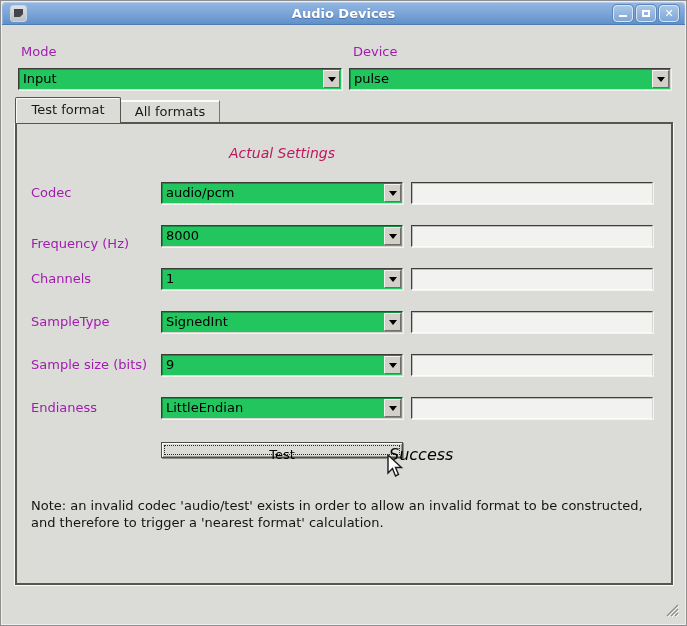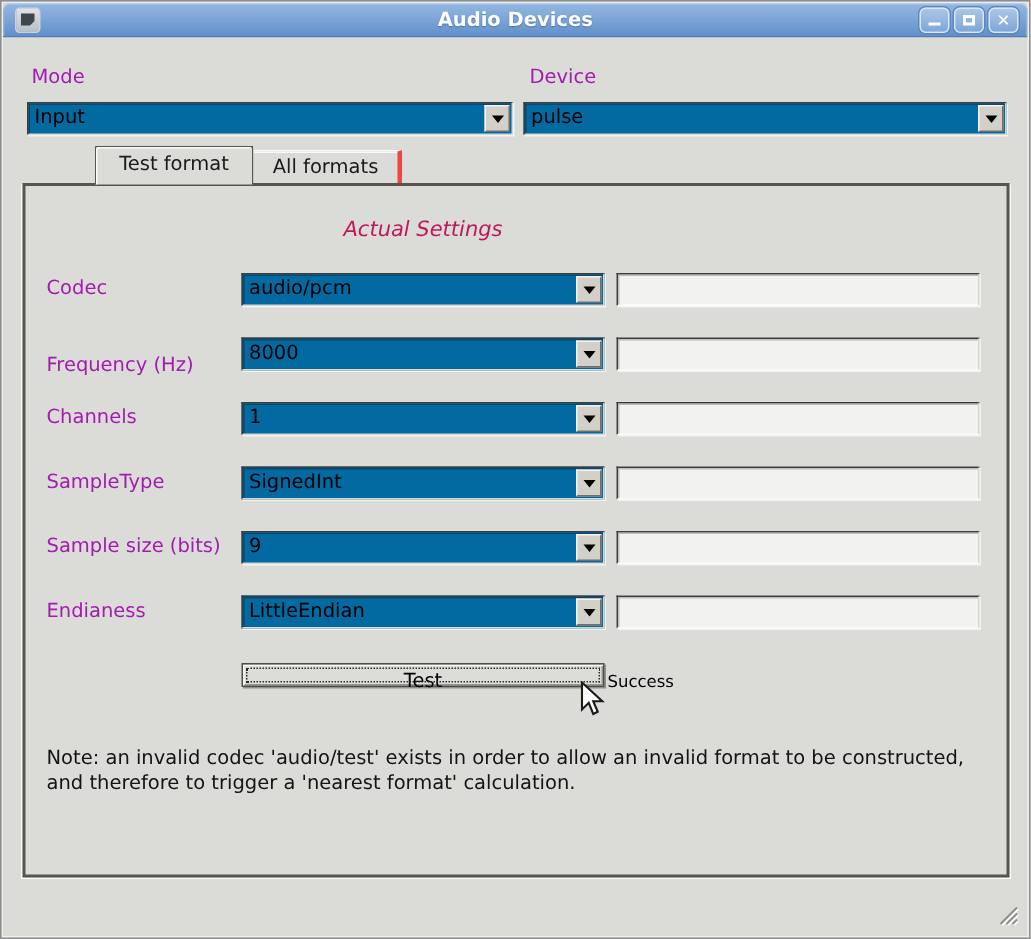--- a/index.html
+++ b/index.html
@@ -51,21 +51,21 @@
   }
   .glyph-min { position:absolute; left:5px; bottom:4px; width:8px; height:2px; background:#fff; }
   .glyph-max { position:absolute; left:5px; top:4px; width:8px; height:7px; border:2px solid #fff; }
   .glyph-close { position:absolute; left:0; right:0; top:0; bottom:0; text-align:center; line-height:15px; font-size:11px; font-weight:bold; color:#fff; }
 
   
   .lbl { position:absolute; font-size:13px; color:#a21caf; white-space:nowrap; }
 
   
   .combo {
-    position:absolute; height:22px; background:#0369a1;
+    position:absolute; height:22px; background:#22c55e;
     border:1px solid; border-color:#3e3d39 #d7d7d4 #d7d7d4 #3e3d39;
     box-shadow: inset 1px 1px 0 rgba(0,0,0,.28), 1px 1px 0 #f3f3f1;
   }
   .combo .val {
     position:absolute; left:4px; top:0; right:20px; height:20px;
     line-height:20px; font-size:13px; color:#000; overflow:hidden; white-space:nowrap;
   }
   .combo .arrow-btn {
     position:absolute; right:1px; top:1px; bottom:1px; width:17px;
     background:#d3d0c9;
@@ -81,32 +81,32 @@
   
   .nearfield {
     position:absolute; height:22px; background:#f2f2f0;
     border:1px solid; border-color:#3e3d39 #d7d7d4 #fbfbf9 #3e3d39;
     box-shadow: inset 1px 1px 0 rgba(0,0,0,.22), 1px 1px 0 #f3f3f1;
     line-height:20px; padding:0 4px; font-size:13px; color:#333;
   }
 
   
   .tab {
-    position:absolute; background:#dbdbd8; text-align:center; font-size:13px;margin-left:48px;
+    position:absolute; background:#dbdbd8; text-align:center; font-size:13px;
   }
   .tab-selected {
     left:14px; top:96px; width:106px; height:26px; line-height:24px;
     border:1px solid #55544f; border-bottom:none;
     box-shadow: inset 1px 1px 0 #fbfbf9;
     border-radius:2px 2px 0 0;
     z-index:3;
   }
   .tab-unselected {
     left:120px; top:99px; width:99px; height:34px; line-height:21px;
-    border-top:1px solid #fbfbf9; border-right:3px solid #ef4444;
+    border-top:1px solid #fbfbf9; border-right:1px solid #ef4444;
     box-shadow: inset 0 1px 0 #fbfbf9;
     z-index:1;
   }
 
   
   .pane {
     position:absolute; left:14px; top:121px; width:658px; height:463px;
     border:2px solid #56554e; background:#dbdbd8;
     box-shadow:1px 1px 0 #fbfbf9, -1px 1px 0 #fbfbf9;
     z-index:2;
@@ -127,22 +127,22 @@
     background:#dcdcd9;
     border:1px solid #4e4d48;
     box-shadow: inset 1px 1px 0 #fbfbfa, inset -1px -1px 0 #97968f, 1px 1px 0 #8f8e89;
     font-size:13px; text-align:center; line-height:24px; color:#000;
   }
   .test-btn .focusrect {
     position:absolute; left:2px; right:2px; top:2px; bottom:2px;
     border:1px dotted #2a2a2a;
   }
   .status-lbl {
-    position:absolute; left:388px; top:320px; height:22px; line-height:22px;
-    font-size:11px; color:#000;
+    position:absolute; left:372px; top:320px; height:22px; line-height:22px;
+    font-size:16px; color:#000;font-style:italic;
   }
 
   .note {
     position:absolute; left:14px; top:373px; width:632px;
     font-size:13px; line-height:17px; color:#141414;
   }
   .note span { display:block; }
 
   
   .cursor { position:absolute; left:384px; top:453px; width:20px; height:26px; z-index:9; }

